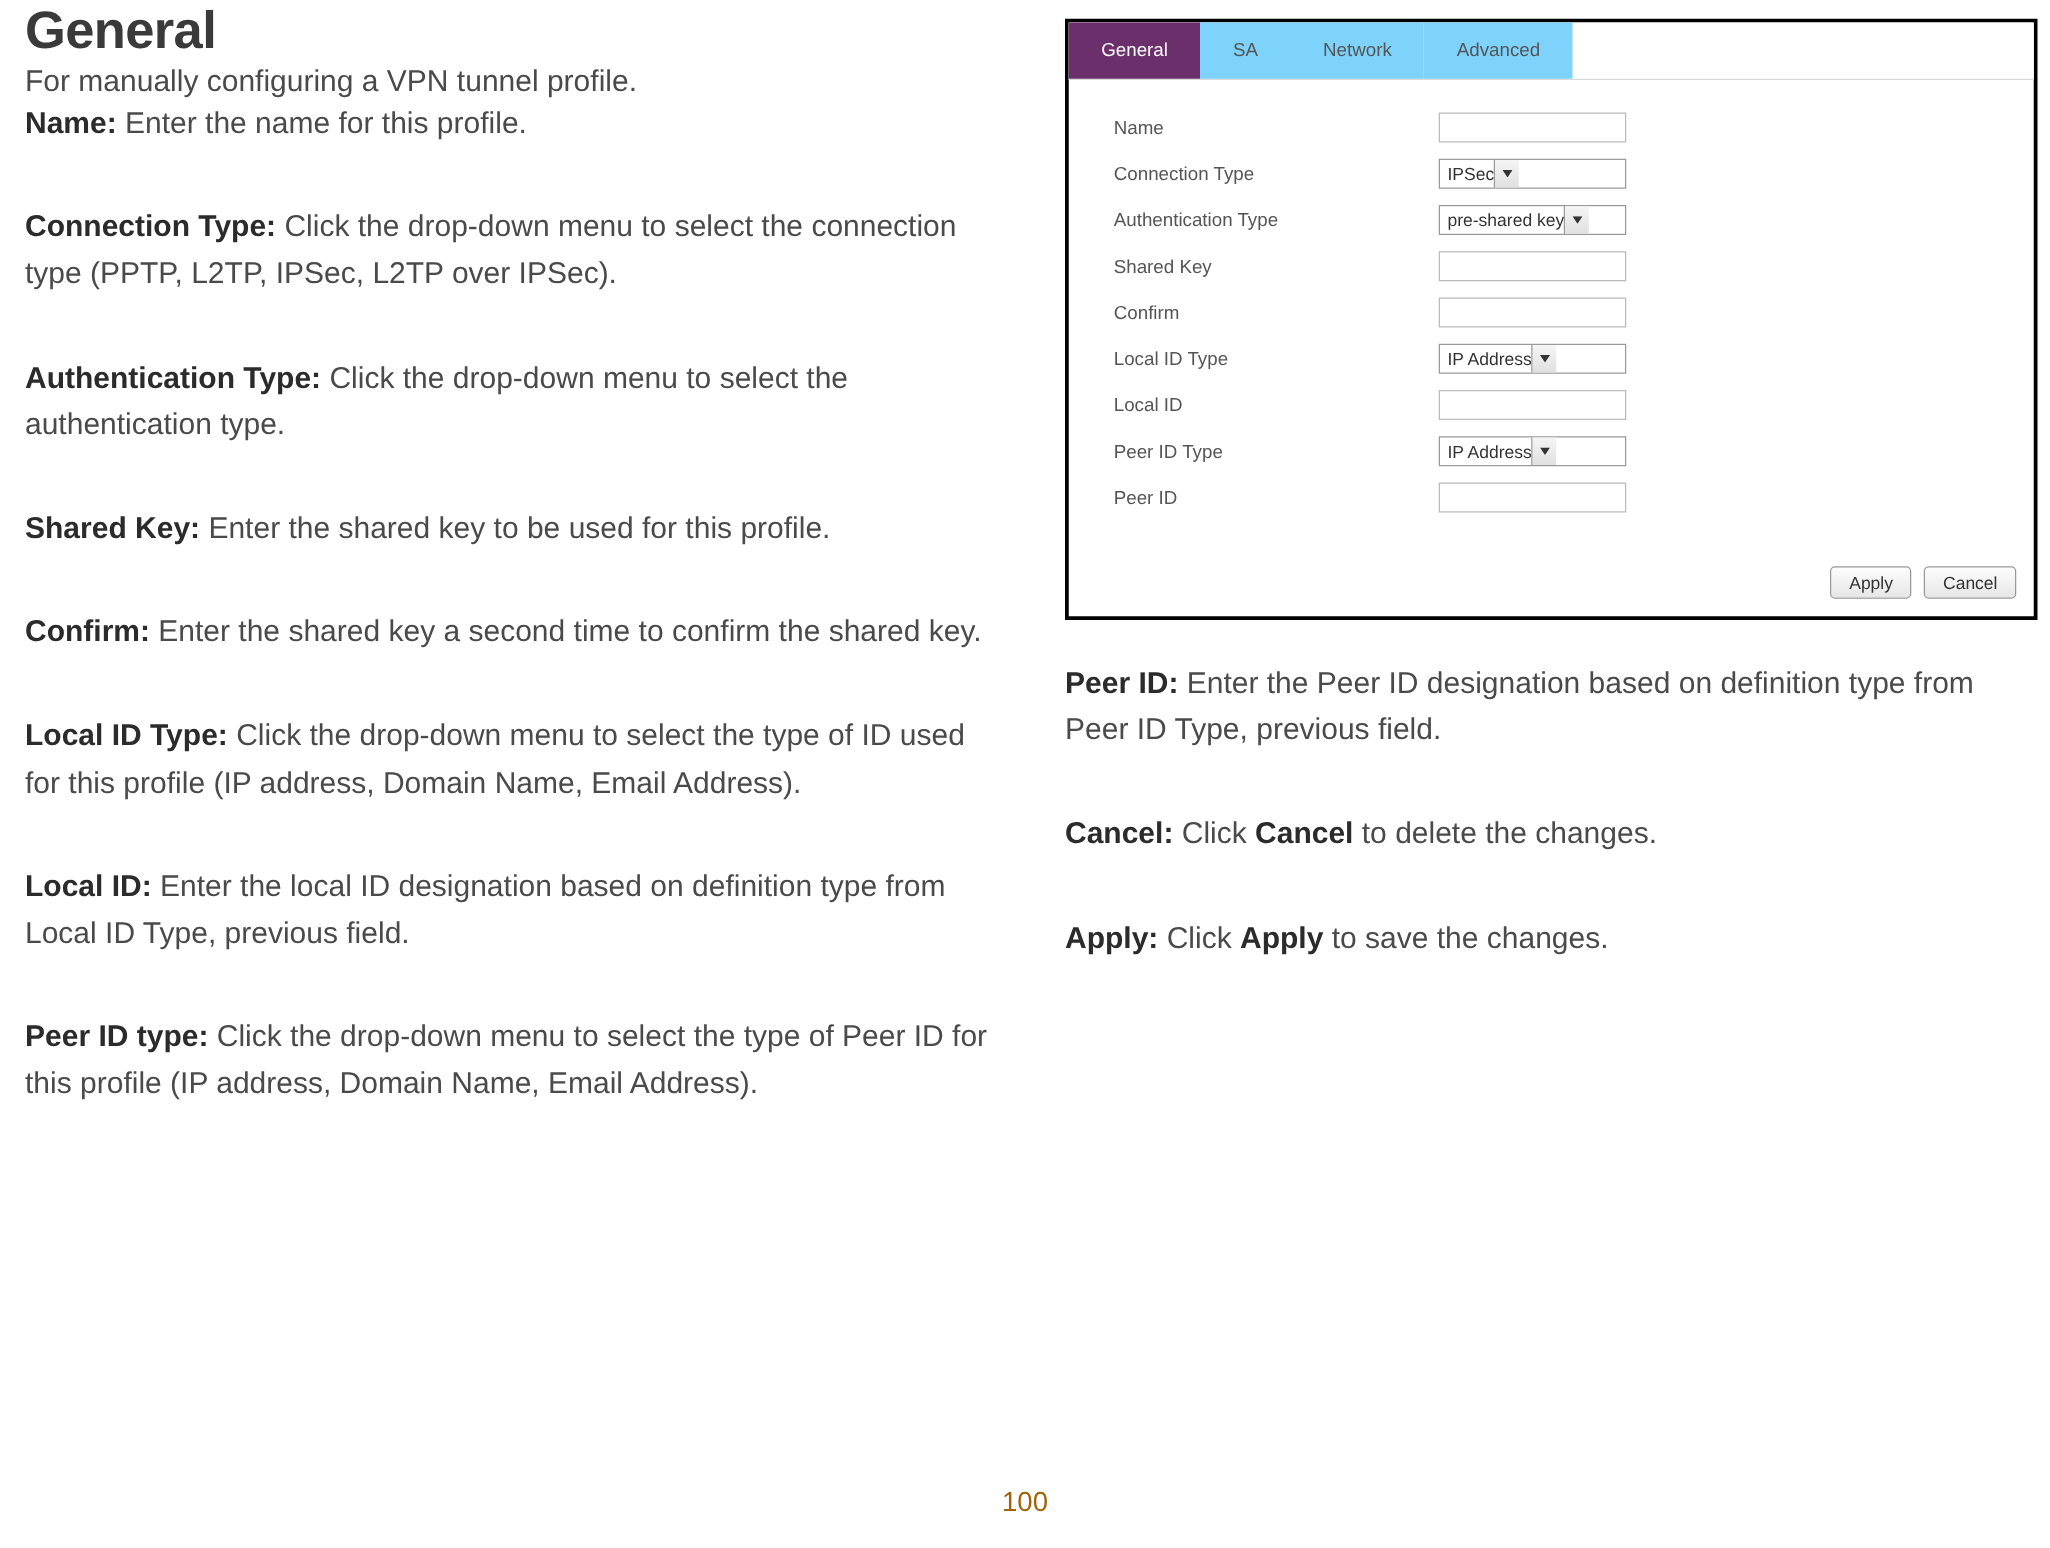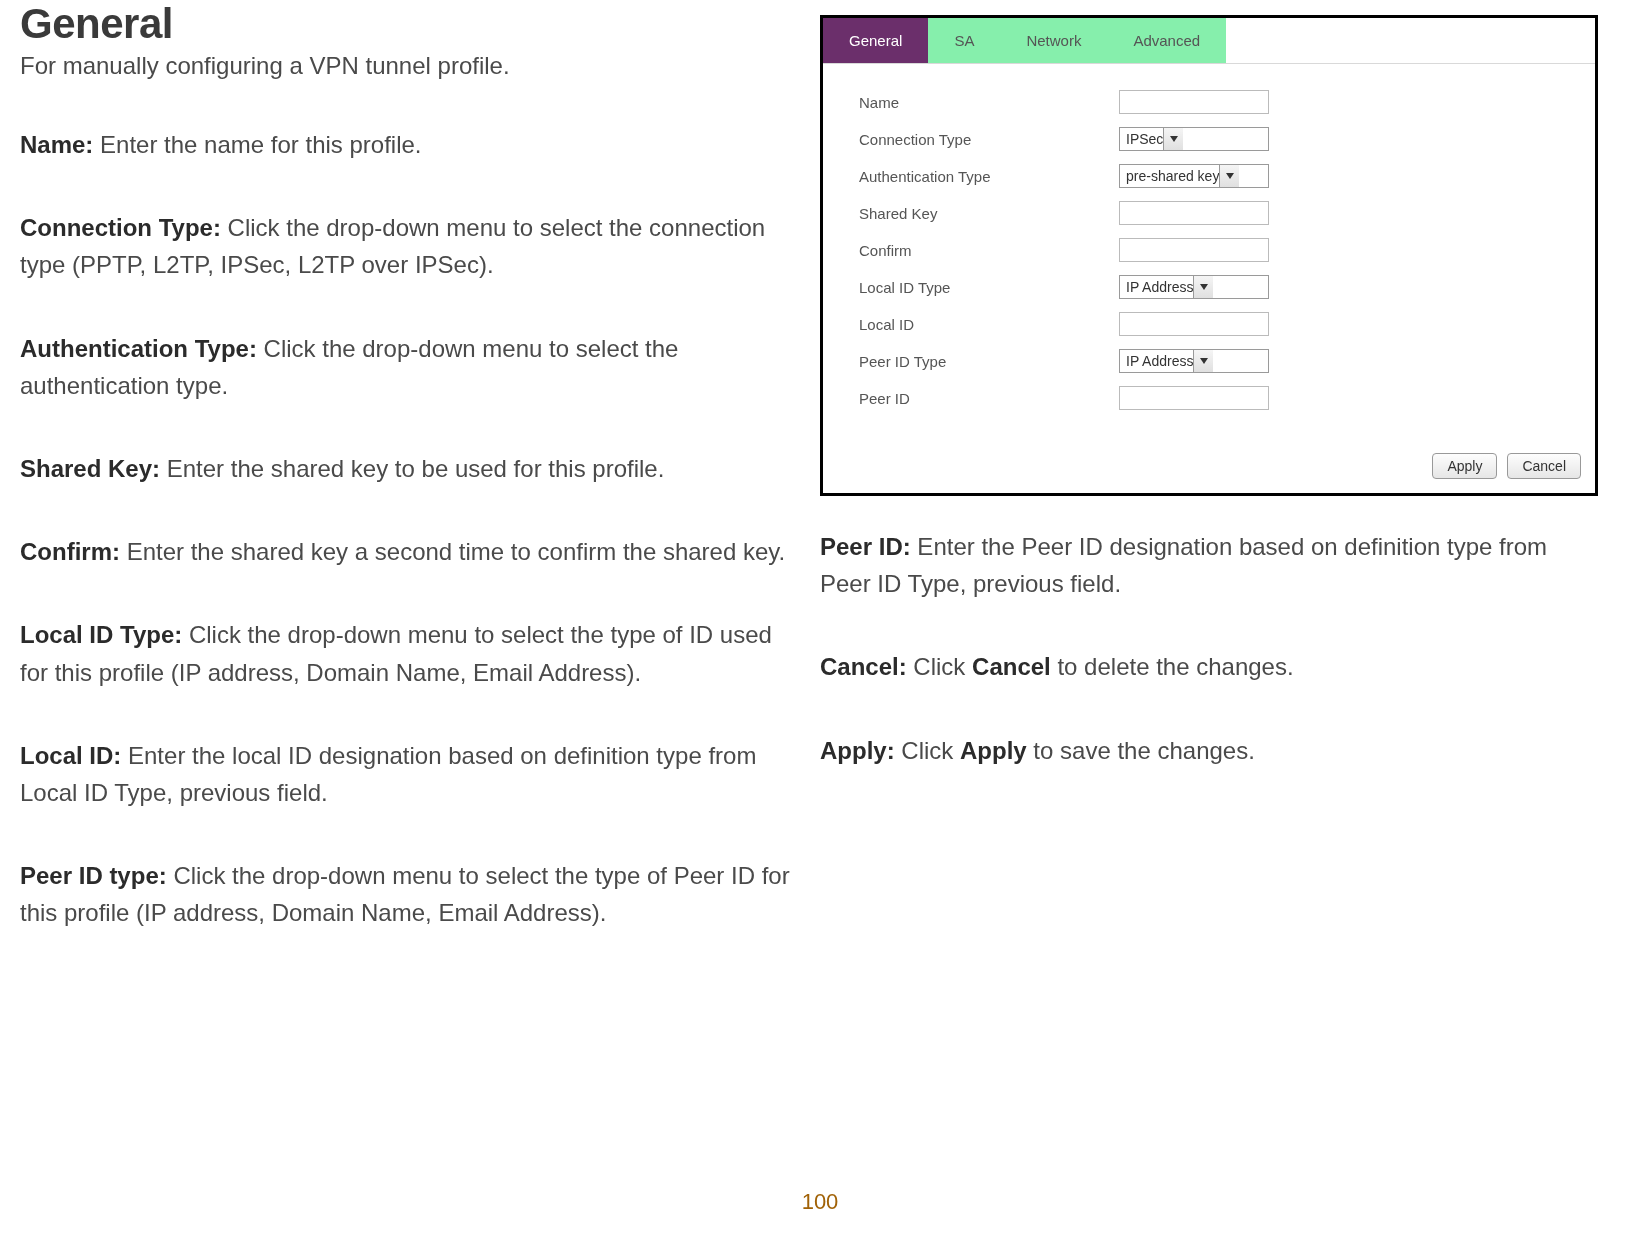--- a/index.html
+++ b/index.html
@@ -7,42 +7,41 @@
     font-family: Arial, Helvetica, sans-serif;
     background: #ffffff;
     color: #3f3f3f;
     width: 1640px;
     height: 1238px;
     position: relative;
     padding: 0;
   }
   .page {
     display: flex;
-    gap: 20px;
+    gap: 52px;
     padding: 0 20px;
   }
   .left-col {
     flex: 0 0 780px;
     padding-top: 0px;
   }
   .right-col {
     flex: 0 0 780px;
     padding-top: 15px;
   }
   h1 {
     font-size: 42px;
     font-weight: 700;
     color: #3a3a3a;
     margin-bottom: 4px;
     letter-spacing: -0.5px;
   }
   .subtitle {
     font-size: 24px;
     color: #4a4a4a;
-    margin-bottom: 46px;
     font-weight: 400;
   }
   .field-desc {
     font-size: 24px;
     line-height: 1.55;
     color: #4a4a4a;
     margin-bottom: 46px;
     font-weight: 400;
   }
   .field-desc .label {
@@ -63,21 +62,21 @@
   }
   .tabs {
     display: flex;
     background: #ffffff;
     border-bottom: 1px solid #d9d9d9;
     font-size: 15px;
   }
   .tab {
     padding: 14px 26px;
     color: #555555;
-    background: #86efac;
+    background: #7dd3fc;
   }
   .tab.active {
     background: #6b2f6b;
     color: #ffffff;
   }
   .form-area {
     padding: 26px 48px 24px 36px;
   }
   .form-row {
     display: flex;

